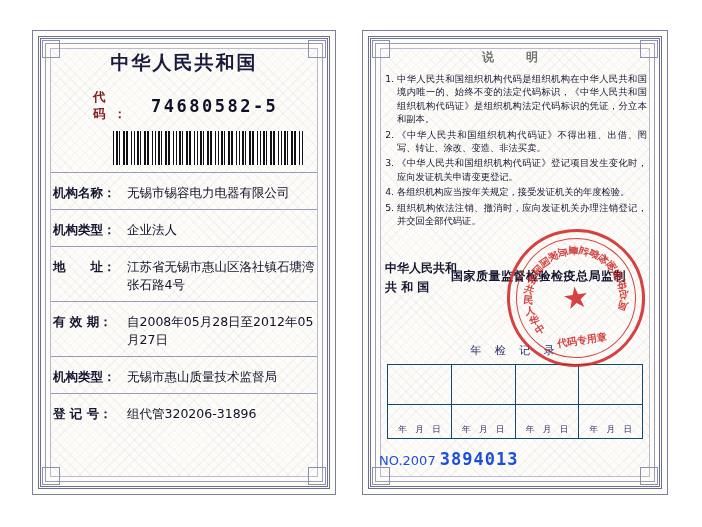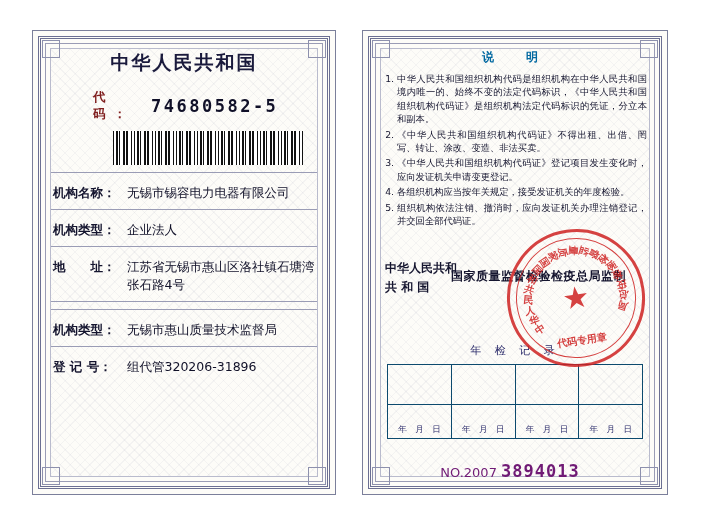--- a/index.html
+++ b/index.html
@@ -160,21 +160,21 @@
     background: #9a9cb5;
     margin: 7px 2px 0 2px;
   }
 
   
   .r-title {
     text-align: center;
     font-size: 12px;
     font-weight: bold;
     letter-spacing: 10px;
-    color: #0369a1;
+    color: #737373;
     margin-bottom: 6px;
   }
   .notes {
     font-size: 9.3px;
     line-height: 13.4px;
     color: #15152f;
     padding: 0 4px 0 2px;
   }
   .note {
     display: flex;
@@ -284,25 +284,25 @@
     font-size: 8.5px;
     color: #2b2b6a;
     text-align: center;
     vertical-align: bottom;
     padding-bottom: 2px;
     width: 25%;
   }
   .grid-table tr.blank td { height: 36px; }
 
   .serial {
-    margin-top: 22px;
-    text-align: center;
+    margin-top: 10px;
+    text-align: left;
     padding-right: 10px;
     font-size: 13px;
-    color: #701a75;
+    color: #1d4ed8;
   }
   .serial .big {
     font-size: 17px;
     font-weight: bold;
     letter-spacing: 1px;
     font-family: "DejaVu Sans Mono", monospace;
   }
 </style>
 </head>
 <body>
@@ -348,20 +348,24 @@
 
       <div class="field">
         <div class="f-label">地　　址：</div>
         <div class="f-value">
           <span class="l2">江苏省无锡市惠山区洛社镇石塘湾</span>
           <span class="l2">张石路4号</span>
         </div>
       </div>
       <div class="sep"></div>
 
+      <div class="field">
+        <div class="f-label">有 效 期：</div>
+        <div class="f-value">自2008年05月28日至2012年05月27日</div>
+      </div>
       <div class="sep"></div>
 
       <div class="field">
         <div class="f-label">机构类型：</div>
         <div class="f-value">无锡市惠山质量技术监督局</div>
       </div>
       <div class="sep"></div>
 
       <div class="field">
         <div class="f-label">登 记 号：</div>

